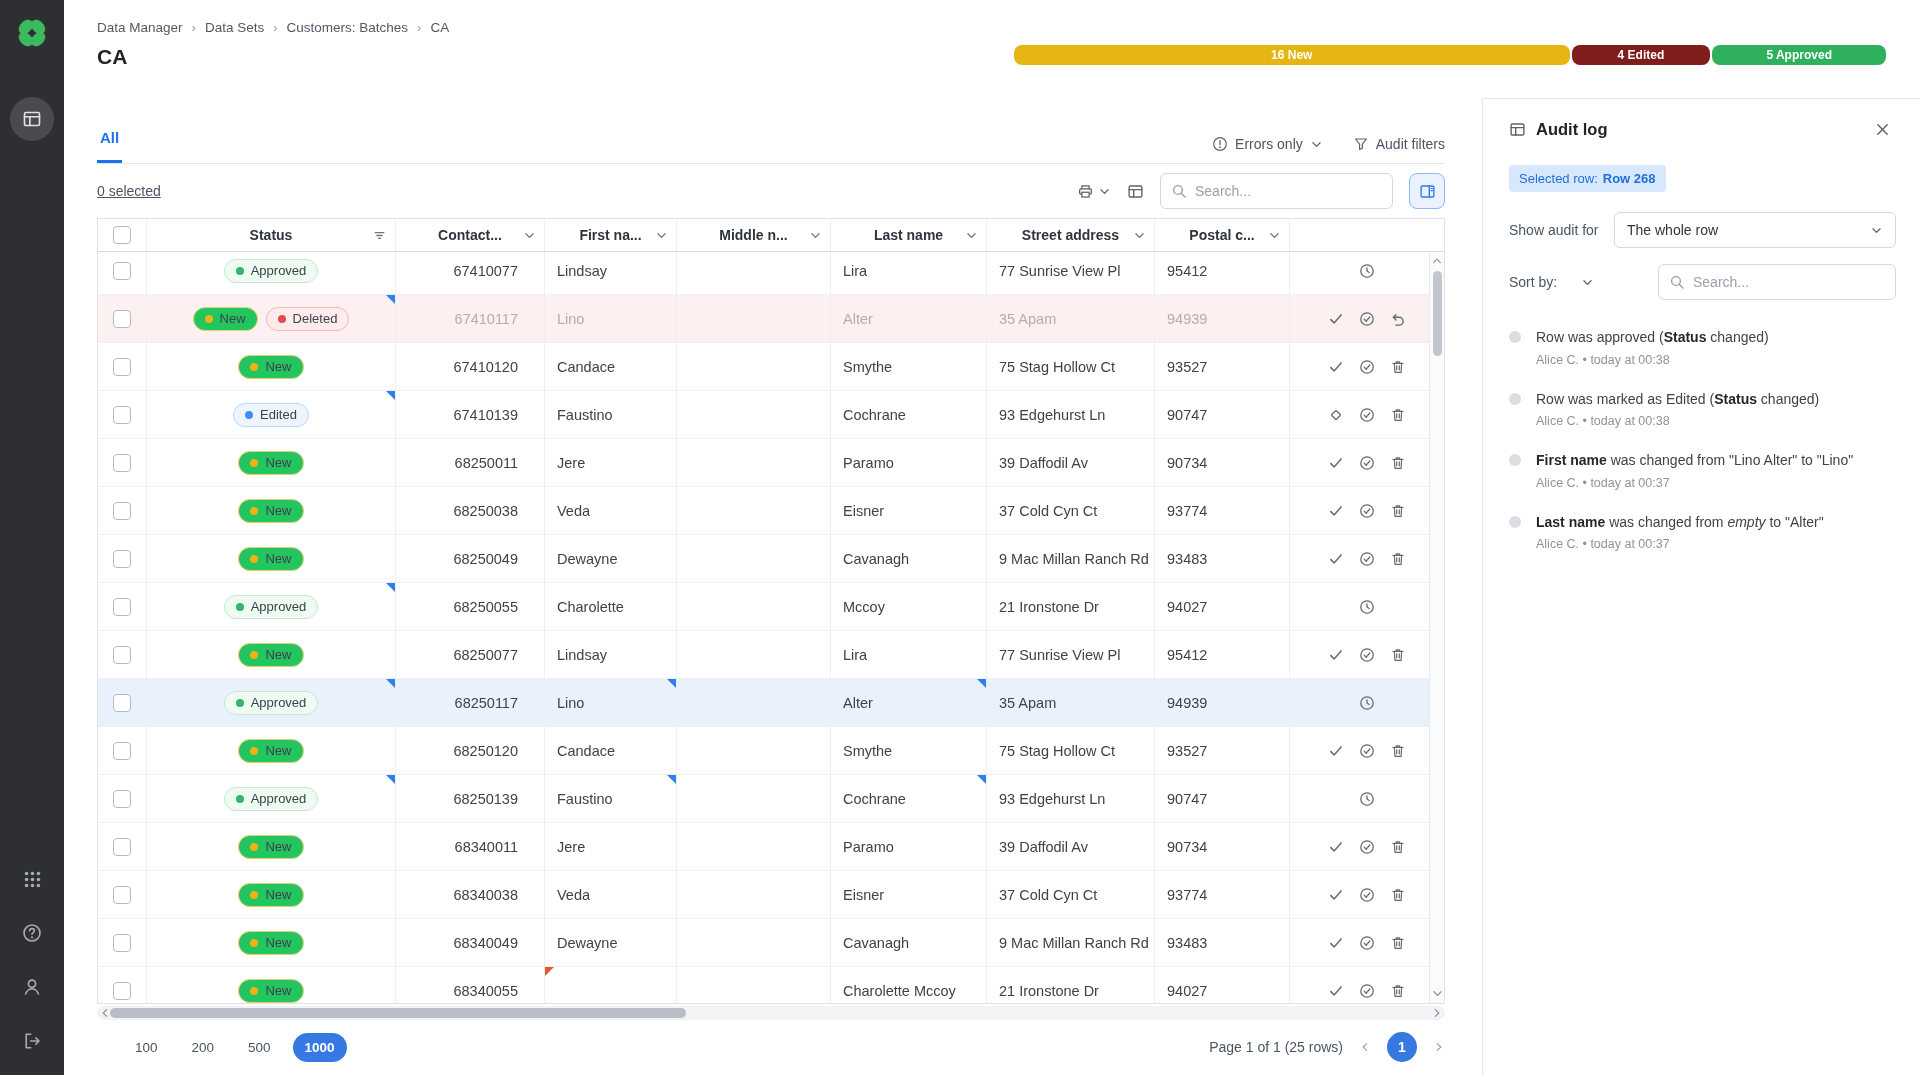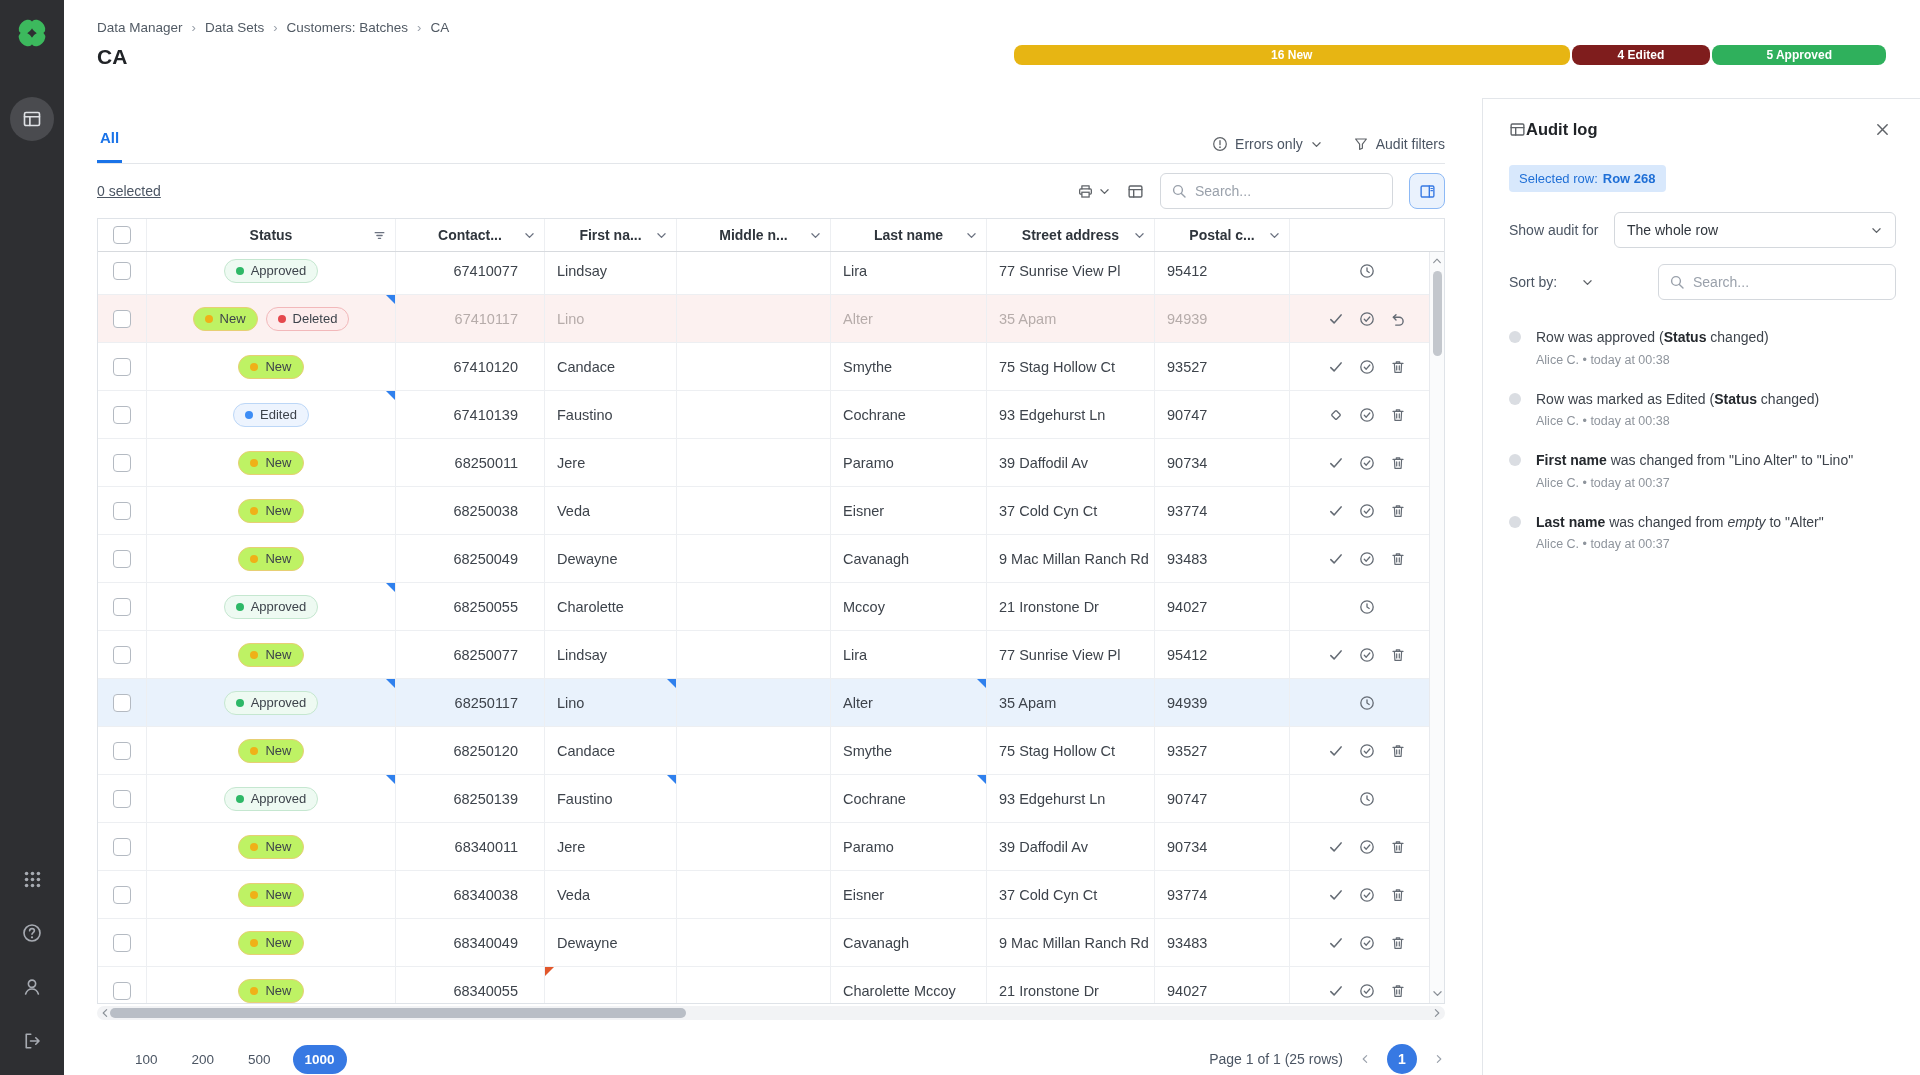--- a/index.html
+++ b/index.html
@@ -73,21 +73,21 @@
   .c-status { justify-content:center; gap:8px; }
   .c-num { justify-content:flex-end; padding-right:26px; }
   .c-actions { justify-content:center; gap:7px; }
   .row-deleted { background:#fcf1f0; }
   .row-deleted .ctext { color:#b6acaa; }
   .row-selected { background:#e9f2fc; }
   .checkbox { width:18px; height:18px; border:1.5px solid #b4bac2; border-radius:4px; background:#fff; display:inline-block; }
   .badge { display:inline-flex; align-items:center; gap:7px; height:24px; padding:0 11px; border-radius:13px;
     font-size:13px; color:#3d434b; border:1px solid; background:#fff; flex:none; }
   .bdot { width:8px; height:8px; border-radius:50%; flex:none; }
-  .b-new      { background:#bef264; border-color:#e7cf74;justify-content:flex-end; } .b-new .bdot      { background:#efb118; }
+  .b-new      { background:#22c55e; border-color:#e7cf74;justify-content:flex-end; } .b-new .bdot      { background:#efb118; }
   .b-approved { background:#eefaf2; border-color:#c5e7d0; } .b-approved .bdot { background:#2eb867; }
   .b-edited   { background:#edf4fe; border-color:#bcd7f7; } .b-edited .bdot   { background:#3d8df5; }
   .b-deleted  { background:#fdecec; border-color:#f2b8ba; } .b-deleted .bdot  { background:#e5484d; }
   .action-btn { width:24px; height:24px; display:flex; align-items:center; justify-content:center; color:#646b74; }
   .corner-edited { position:absolute; top:0; right:0; width:0; height:0;
     border-top:9px solid #2f80ed; border-left:9px solid transparent; }
   .corner-error { position:absolute; top:0; left:0; width:0; height:0;
     border-top:9px solid #e2572b; border-right:9px solid transparent; }
 
   .vscroll { position:absolute; top:33px; right:0; bottom:0; width:15px; background:#fafbfc;
@@ -95,33 +95,33 @@
   .vthumb { width:9px; height:85px; background:#c3c7cd; border-radius:5px; margin-top:4px; }
   .sc-down { margin-top:auto; }
 
   .hscroll { margin-top:2px; height:14px; background:#f2f3f5; border-radius:7px; position:relative;
     display:flex; align-items:center; color:#8a9097; }
   .h-left { position:absolute; left:2px; }
   .h-right { position:absolute; right:2px; }
   .hthumb { position:absolute; left:13px; top:2px; width:576px; height:10px; background:#b9bec6; border-radius:5px; }
 
   
-  .pagination { display:flex; align-items:flex-end; height:54px; padding-left:26px; }
+  .pagination { display:flex; align-items:center; height:54px; padding-left:26px; }
   .psizes { display:flex; align-items:center; gap:10px; }
   .psize { font-size:13.5px; color:#4b5563; padding:7px 12px; border-radius:16px; }
   .psize.active { background:#3779e3; color:#fff; font-weight:700; }
   .pag-right { margin-left:auto; display:flex; align-items:center; gap:16px; color:#4b5563; font-size:14px; }
   .pag-arrow { color:#9aa1ab; display:flex; }
   .page-pill { width:30px; height:30px; border-radius:50%; background:#3779e3; color:#fff; font-weight:700;
     font-size:14px; display:flex; align-items:center; justify-content:center; }
 
   
   .audit-panel { width:438px; border-left:1px solid #e3e6ea; border-top:1px solid #e3e6ea;
     background:#fff; padding:16px 24px 0 26px; }
-  .panel-header { display:flex; align-items:center; }
+  .panel-header { display:flex; align-items:center; gap:10px; }
   .panel-header .icon { color:#5f6368; }
   .panel-title { font-size:16.5px; font-weight:700; color:#202327; }
   .panel-close { margin-left:auto; width:28px; height:28px; display:flex; align-items:center; justify-content:center; color:#5f6368; }
   .selected-chip { display:inline-flex; gap:5px; margin-top:22px; background:#d8e8fc; color:#1f6fd6;
     font-size:13px; padding:6px 10px; border-radius:4px; }
   .chip-value { font-weight:700; }
   .scope-row { display:flex; align-items:center; margin-top:20px; }
   .scope-label, .sort-label { font-size:14px; color:#4b5563; }
   .scope-select { margin-left:auto; width:282px; height:36px; border:1px solid #d4d8dd; border-radius:6px;
     display:flex; align-items:center; padding:0 12px; font-size:14px; color:#2f353c; }

